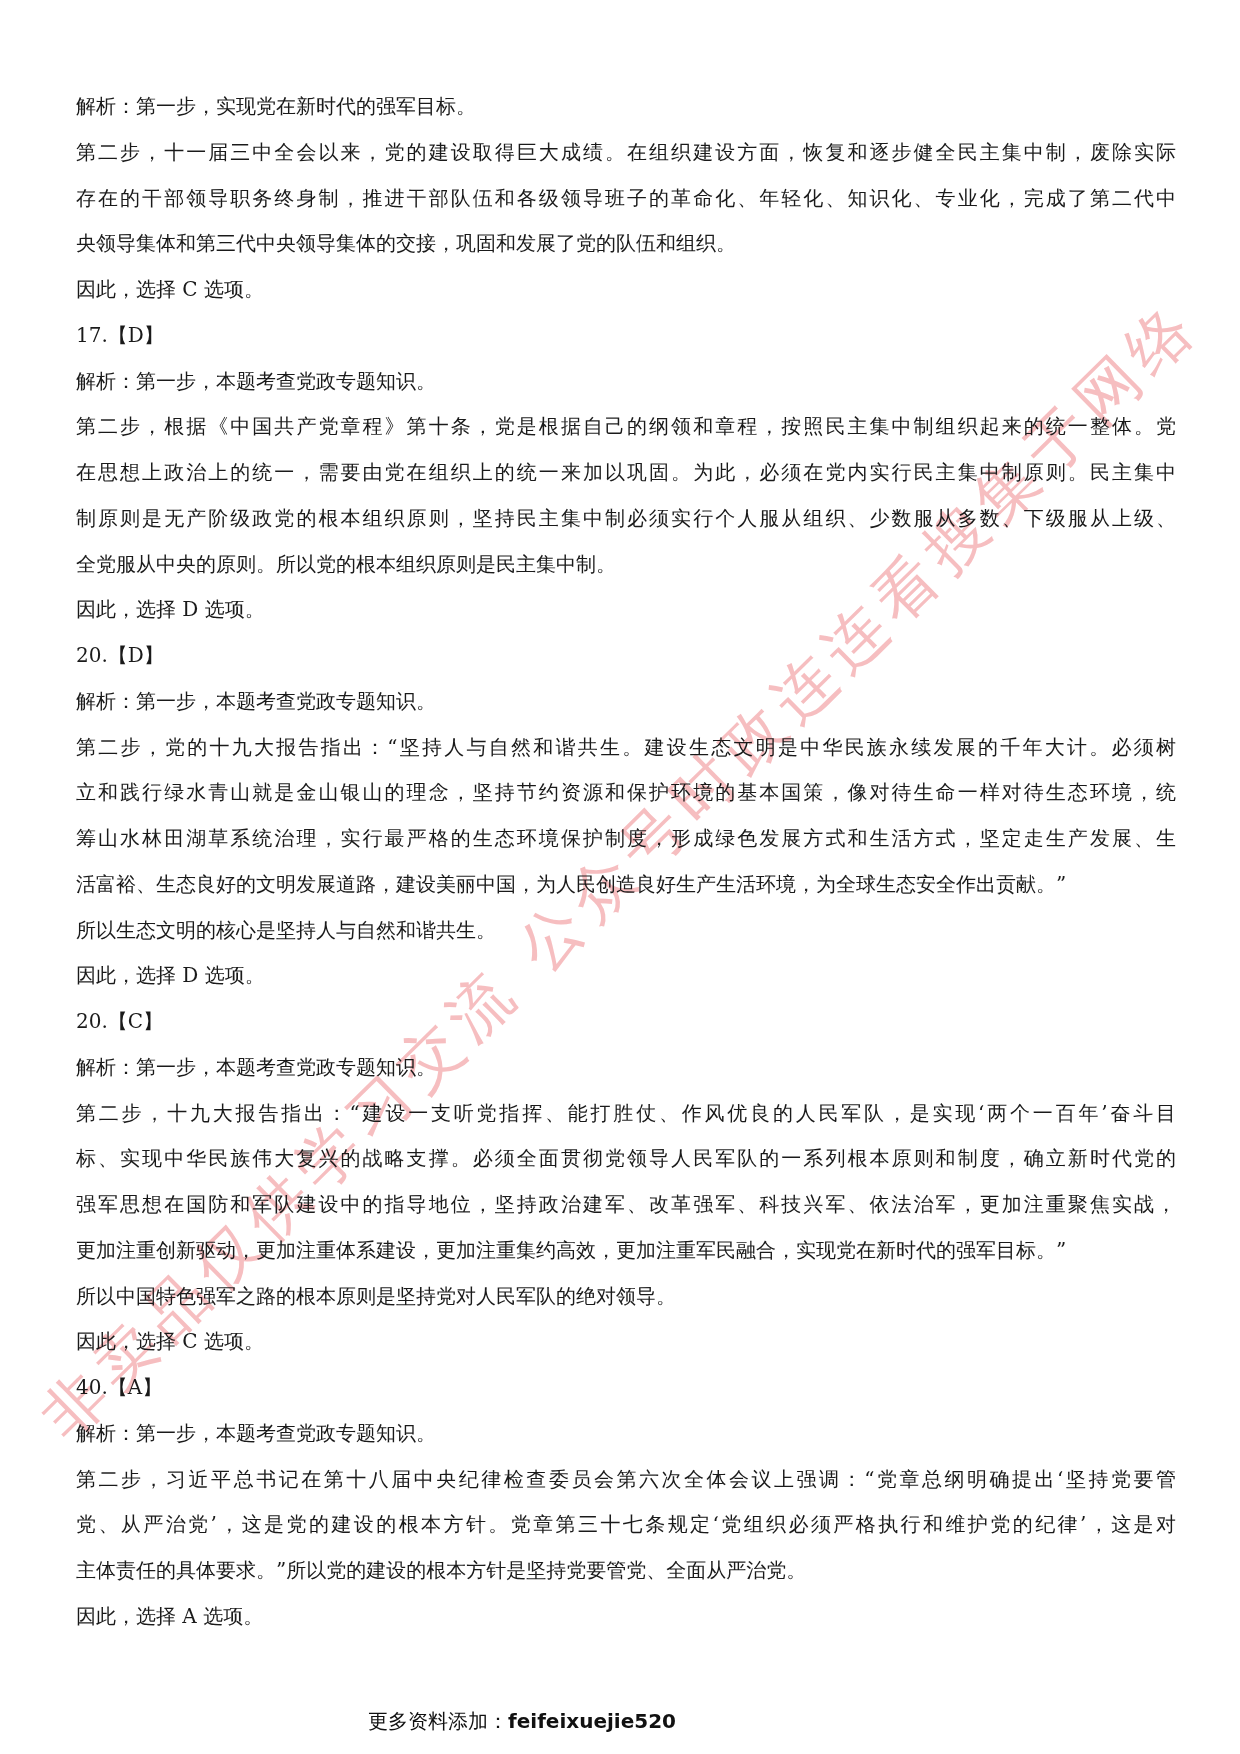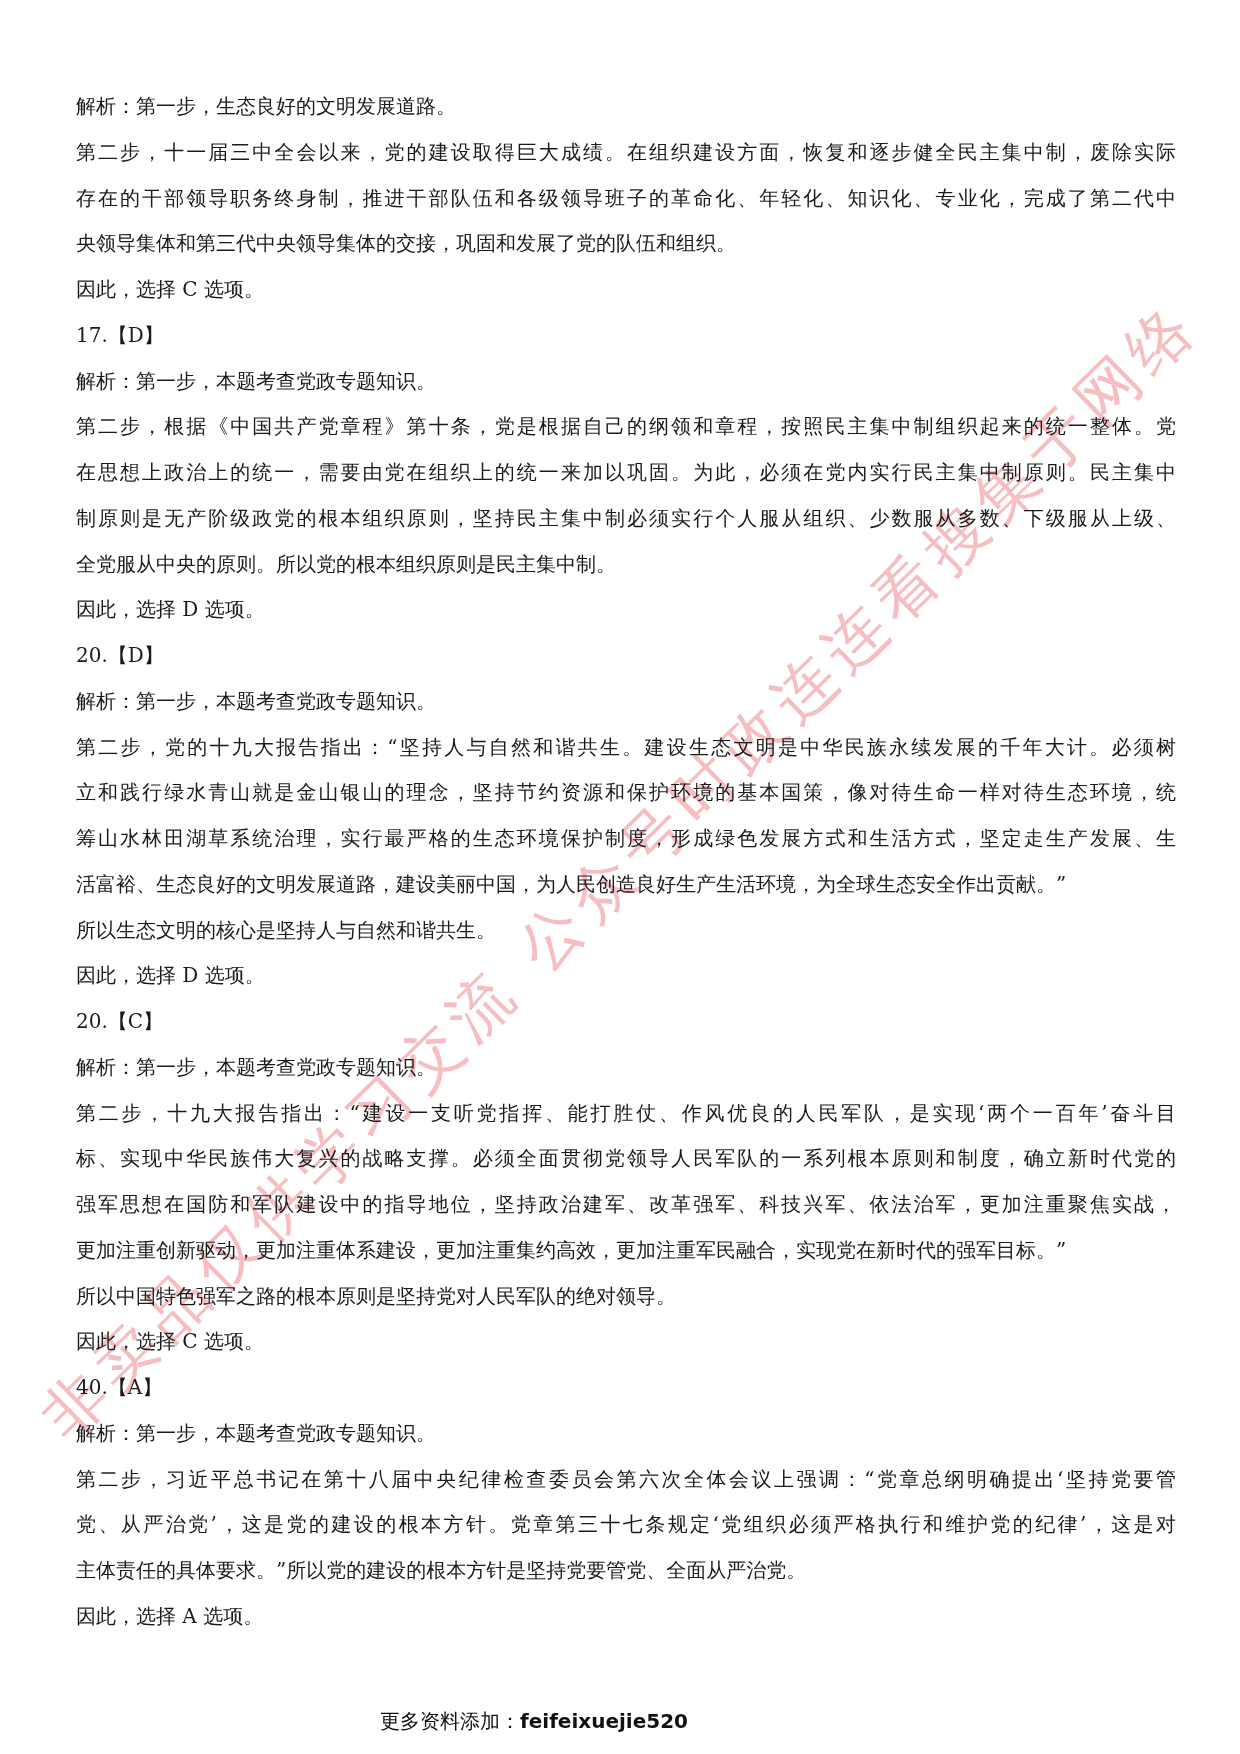--- a/index.html
+++ b/index.html
@@ -29,40 +29,40 @@
   }
   .line {
     height: 45.76px;
     line-height: 45.76px;
     white-space: nowrap;
     overflow: visible;
   }
   .line.just { text-align: justify; text-align-last: justify; width: 1100px; }
   .footer {
     position: absolute;
-    left: 16px; width: 1036px;
+    left: 4px; width: 1036px;
     top: 1708px;
     text-align: center;
     font-size: 20px;
     color: #111;
     z-index: 2;
   }
   .footer .cn { font-family: "DejaVu Serif", "Liberation Serif", serif; }
   .footer .id { font-family: "DejaVu Sans", "Liberation Sans", sans-serif; font-weight: bold; }
 </style>
 </head>
 <body>
 
 <div class="page">
 
   <div class="watermark">非卖品仅供学习交流 公众号时政连连看搜集于网络</div>
 
   <div class="body-text">
 
-    <div class="line">解析：第一步，生态良好的文明发展道路。</div>
+    <div class="line">解析：第一步，实现党在新时代的强军目标。</div>
     <div class="line just">第二步，十一届三中全会以来，党的建设取得巨大成绩。在组织建设方面，恢复和逐步健全民主集中制，废除实际</div>
     <div class="line just">存在的干部领导职务终身制，推进干部队伍和各级领导班子的革命化、年轻化、知识化、专业化，完成了第二代中</div>
     <div class="line">央领导集体和第三代中央领导集体的交接，巩固和发展了党的队伍和组织。</div>
     <div class="line">因此，选择 C 选项。</div>
 
     <div class="line">17.【D】</div>
     <div class="line">解析：第一步，本题考查党政专题知识。</div>
     <div class="line just">第二步，根据《中国共产党章程》第十条，党是根据自己的纲领和章程，按照民主集中制组织起来的统一整体。党</div>
     <div class="line just">在思想上政治上的统一，需要由党在组织上的统一来加以巩固。为此，必须在党内实行民主集中制原则。民主集中</div>
     <div class="line just">制原则是无产阶级政党的根本组织原则，坚持民主集中制必须实行个人服从组织、少数服从多数、下级服从上级、</div>

